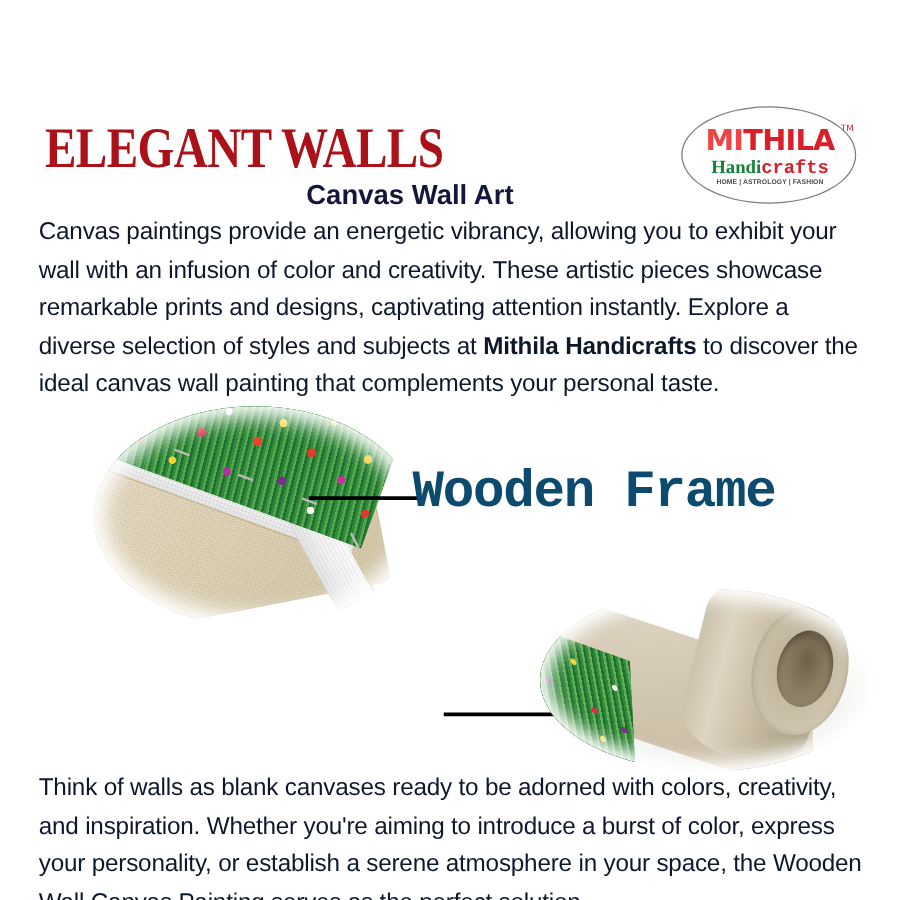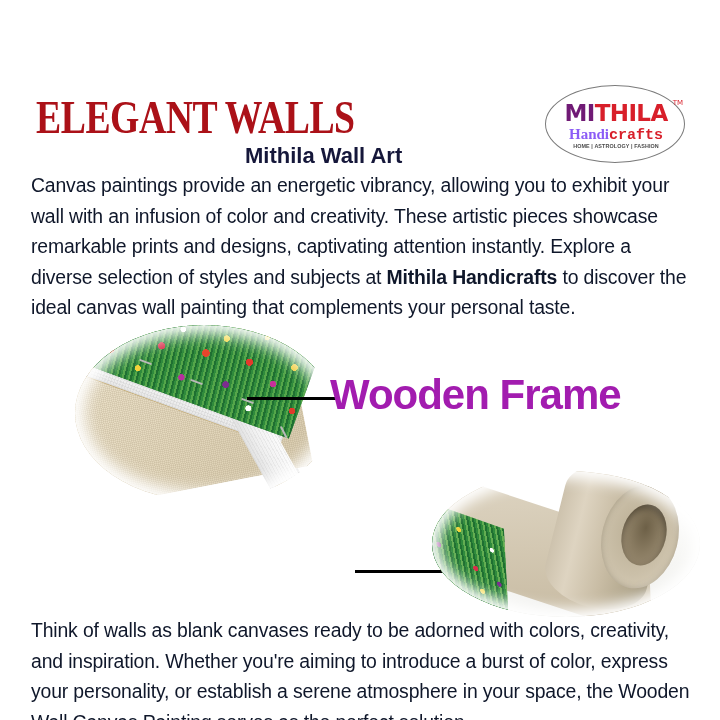--- a/index.html
+++ b/index.html
@@ -57,39 +57,39 @@
     position: absolute;
     left: 0; top: 16px; width: 140px;
     text-align: center;
     font-family: "DejaVu Sans", sans-serif;
     font-weight: 700;
     font-size: 23px;
     line-height: 23px;
     letter-spacing: -0.6px;
     white-space: nowrap;
   }
-  #logo-word .g { color: #701a75; }
+  #logo-word .g { color: #ef4444; }
   #logo-word .r { color: #d81f2a; }
   #logo-tm {
     position: absolute;
     right: 1px; top: 14px;
     font-family: "DejaVu Sans", sans-serif;
     font-size: 7px; line-height: 7px;
     color: #d81f2a;
   }
   #logo-sub {
     position: absolute;
     left: 0; top: 40px; width: 140px;
     text-align: center;
     font-family: "Liberation Serif", serif;
     font-weight: 700;
     font-size: 15px; line-height: 16px;
     white-space: nowrap;
   }
-  #logo-sub .g { color: #8b5cf6; }
+  #logo-sub .g { color: #15803d; }
   #logo-sub .r { color: #d81f2a; font-family: Liberation Mono, monospace; }
   #logo-tag {
     position: absolute;
     left: 0; top: 57px; width: 140px;
     text-align: center;
     font-family: "Liberation Sans", sans-serif;
     font-weight: 700;
     font-size: 5.4px; line-height: 6px;
     letter-spacing: 0.1px;
     color: #4b4b4b;
@@ -297,23 +297,23 @@
   #roll-photo .vignette {
     position: absolute; inset: 0;
     border-radius: 50%;
     box-shadow: inset 0 0 14px 8px #ffffff;
     pointer-events: none;
   }
 
   
   .callout-label {
     position: absolute;
-    font-family: Liberation Sans, sans-serif;
-    font-weight: 700;
-    color: #a21caf;
+    font-family: Liberation Mono, monospace;
+    font-weight: 700;
+    color: #0c4a6e;
     letter-spacing: -1px;
     white-space: nowrap;
   }
   #wooden-frame-label {
     left: 330px; top: 325px;
     font-size: 42px;
     line-height: 43px;
     text-align: center;
     width: 180px;
   }
@@ -332,21 +332,21 @@
 </style>
 </head>
 <body>
 
 <div id="page">
 
   <div id="header">
 
     <div id="brand-title">ELEGANT WALLS</div>
 
-    <div id="subtitle">Mithila Wall Art</div>
+    <div id="subtitle">Canvas Wall Art</div>
 
     <div id="logo">
       <div id="logo-word"><span class="g">MI</span><span class="r">THILA</span></div>
       <div id="logo-tm">TM</div>
       <div id="logo-sub"><span class="g">Handi</span><span class="r">crafts</span></div>
       <div id="logo-tag">HOME | ASTROLOGY | FASHION</div>
     </div>
   </div>
 
   <div class="paragraph" id="intro-paragraph"><span>Canvas paintings provide an energetic vibrancy, allowing you to exhibit your wall with an infusion of color and creativity. These artistic pieces showcase remarkable prints and designs, captivating attention instantly. Explore a diverse selection of styles and subjects at </span><b>Mithila Handicrafts</b><span> to discover the ideal canvas wall painting that complements your personal taste.</span></div>

